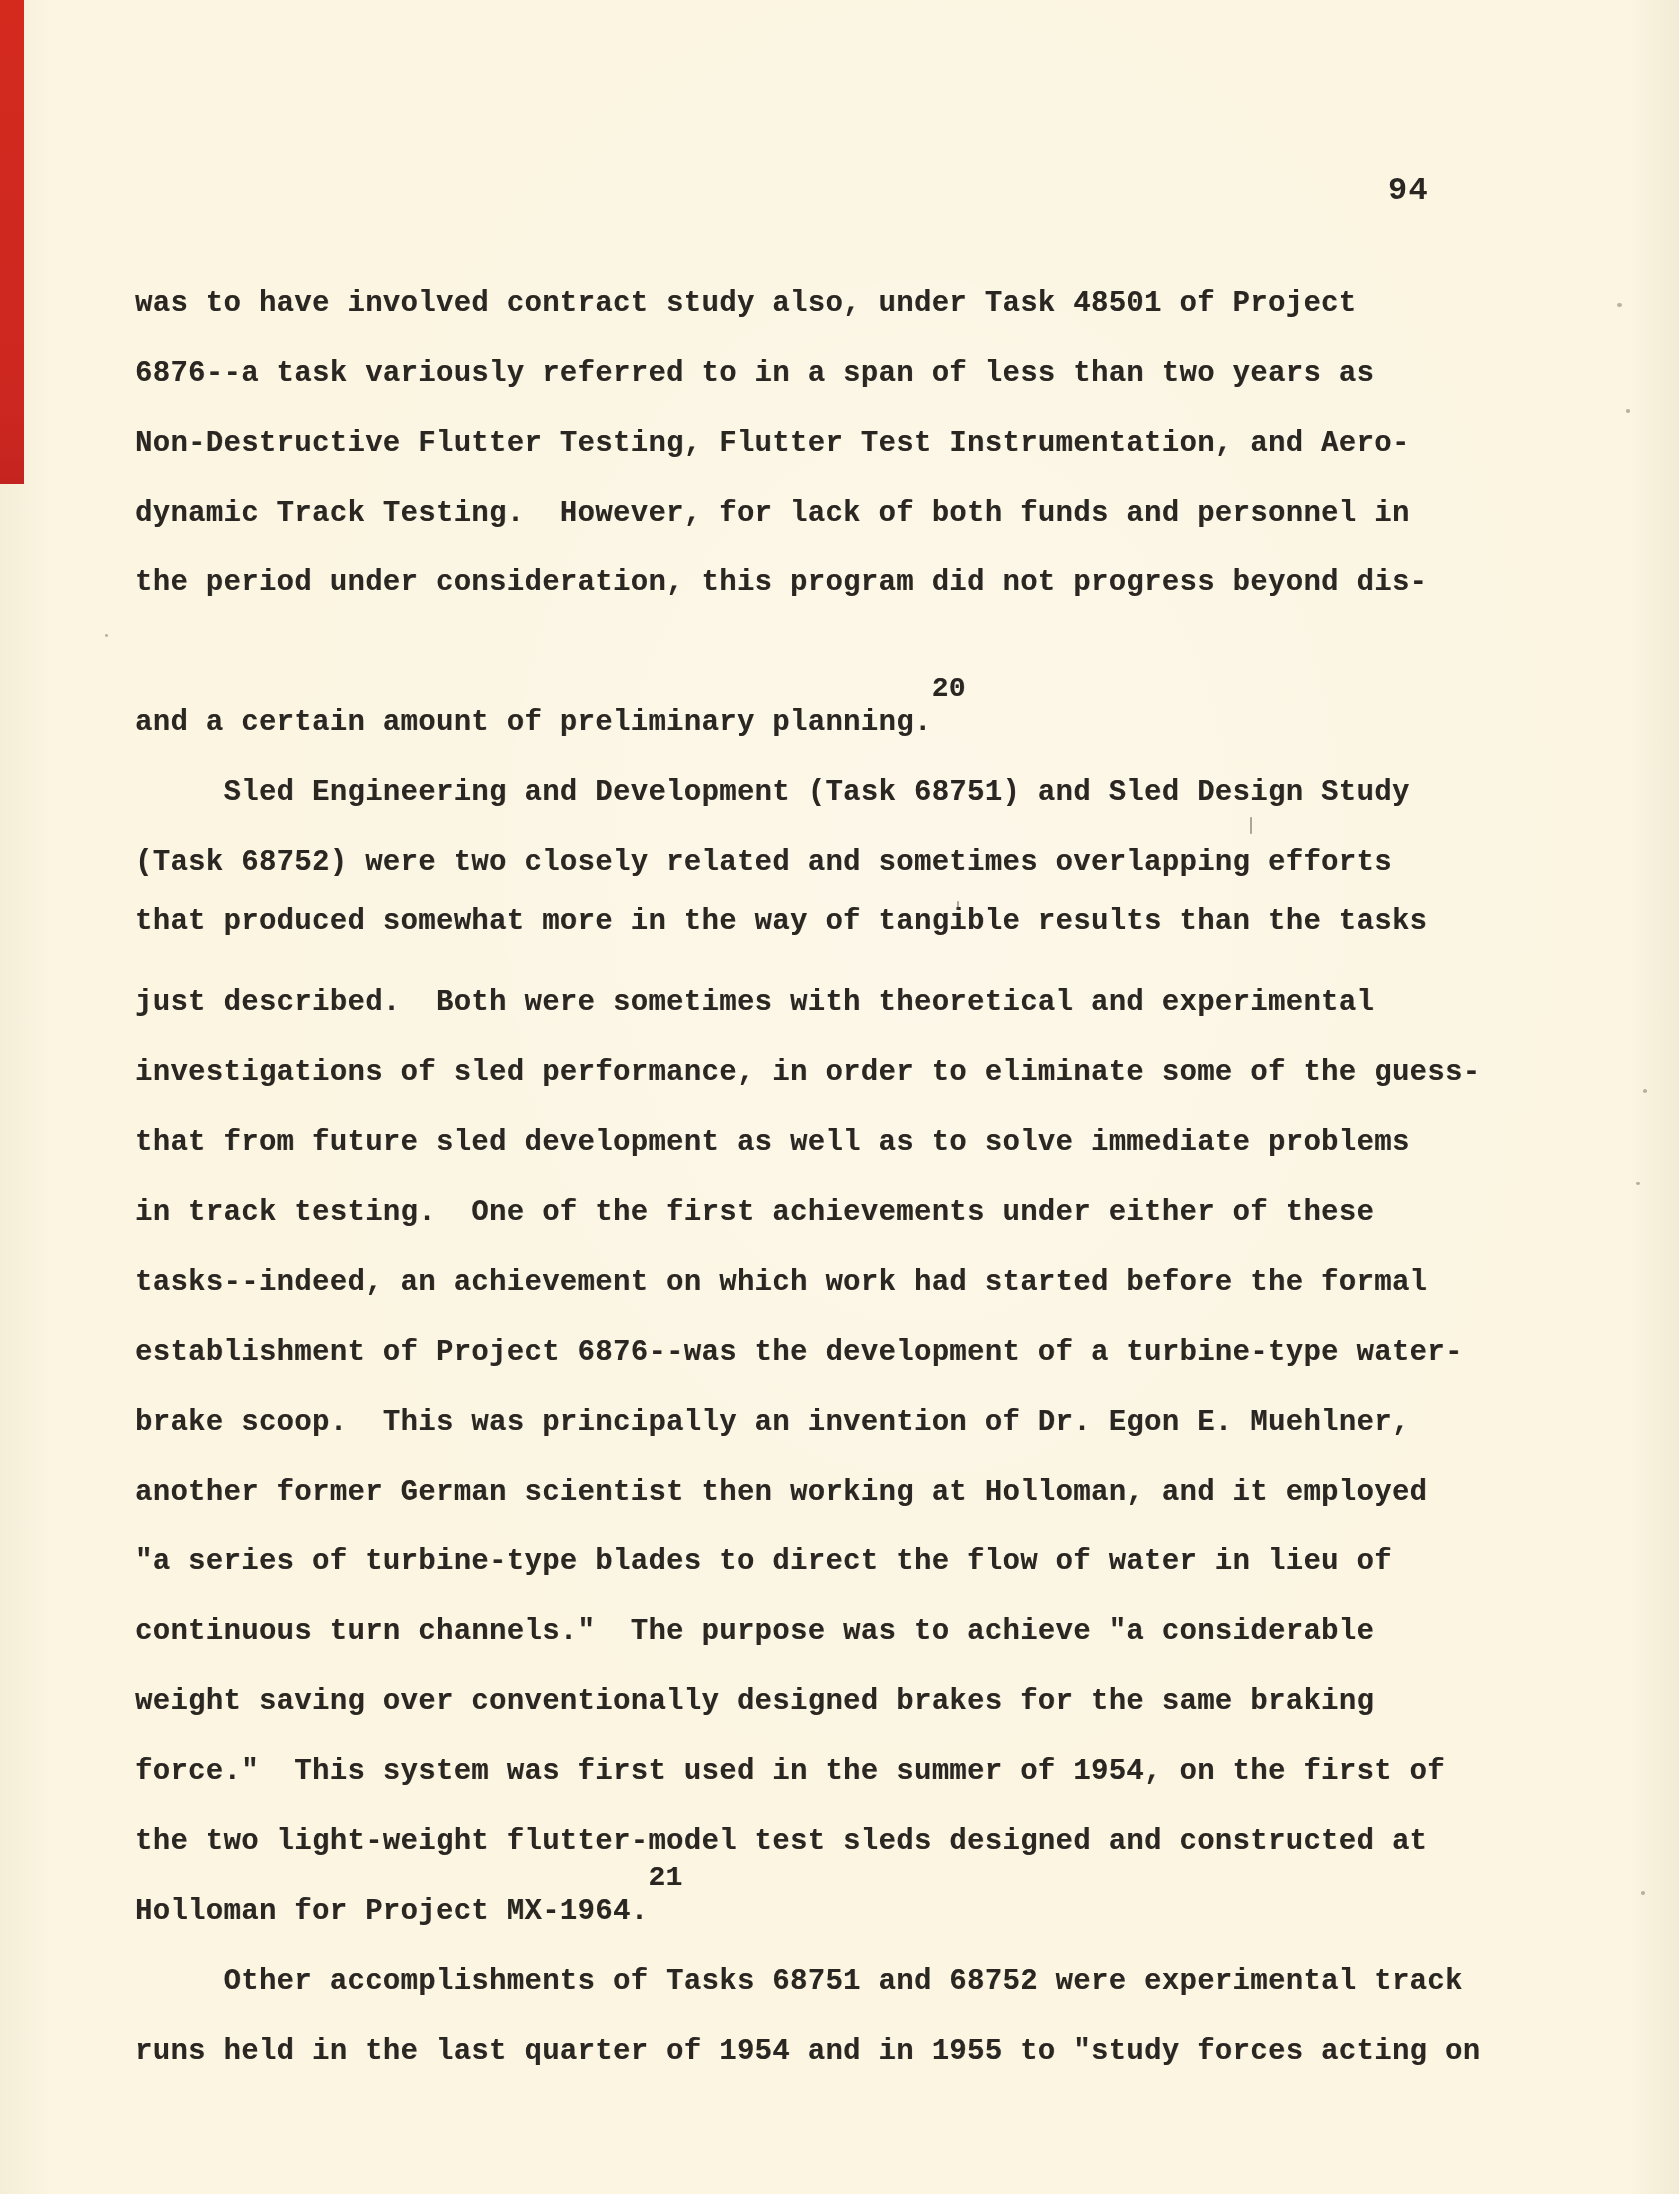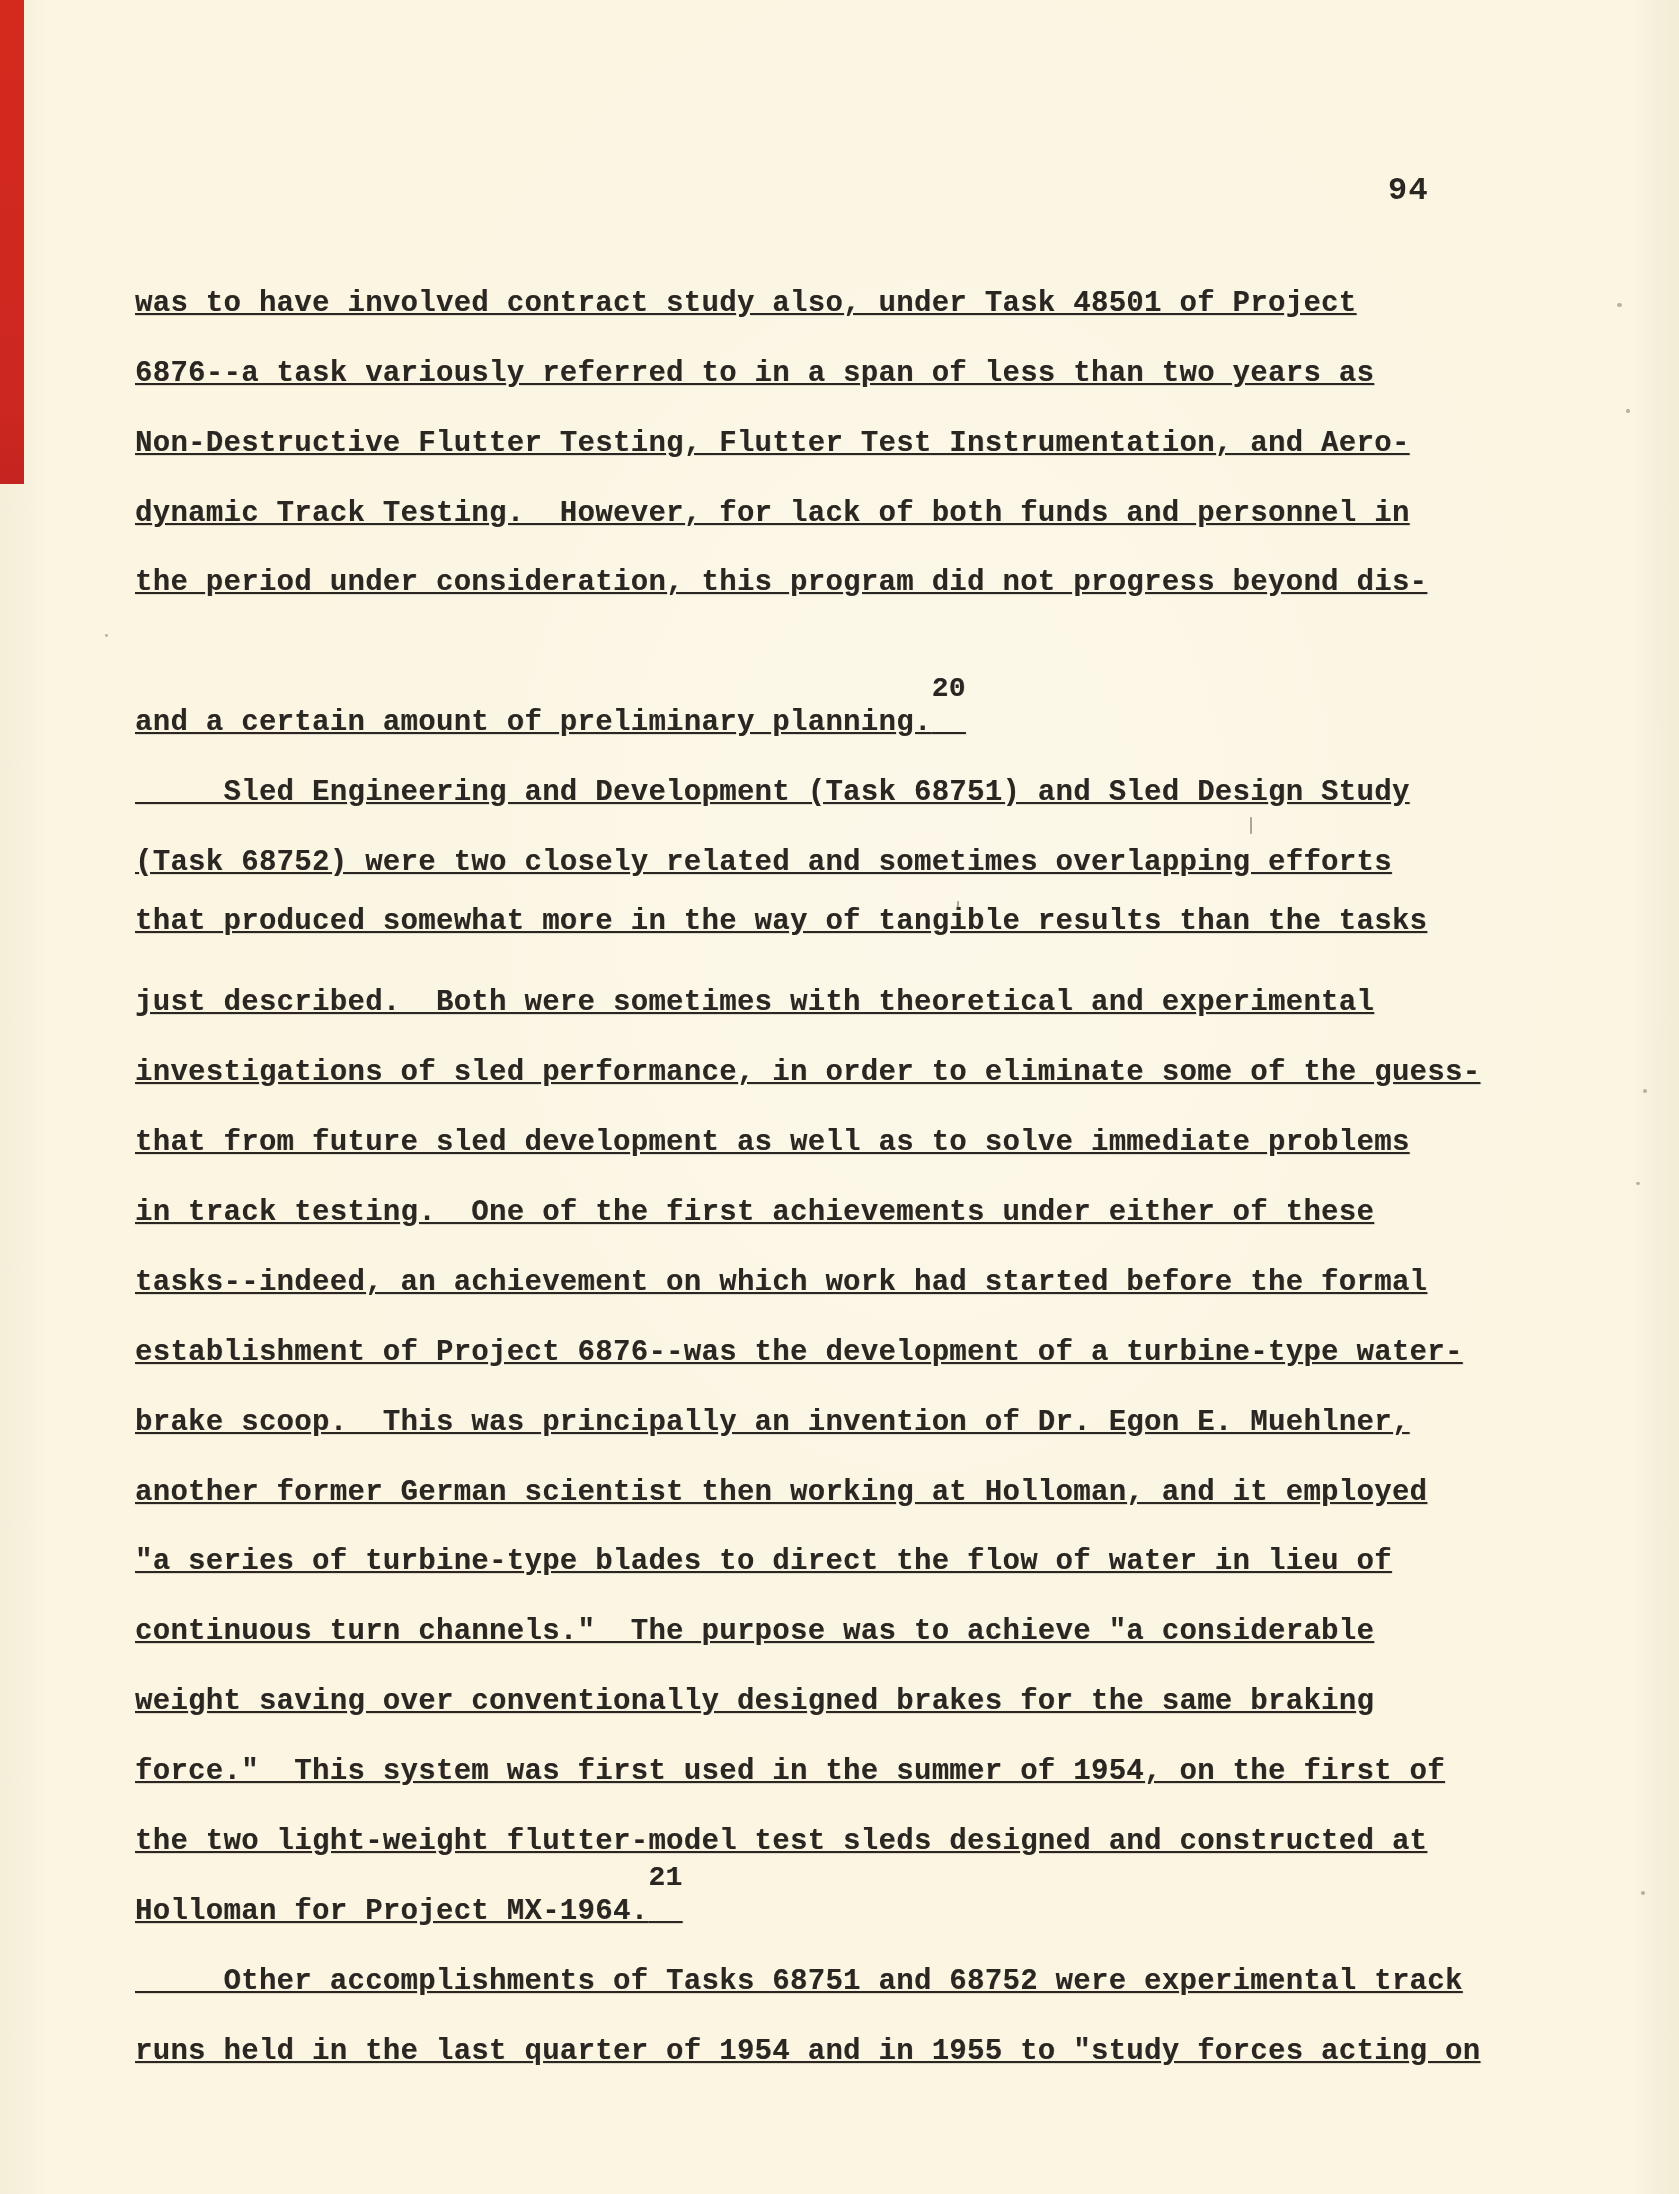--- a/index.html
+++ b/index.html
@@ -46,21 +46,20 @@
   .line {
     position: absolute;
     left: 135px;
     white-space: pre;
     font-size: 29px;
     font-weight: bold;
     line-height: 1;
     letter-spacing: 0.3px;
     color: #2a2622;
     text-shadow: 0.4px 0.4px 0 rgba(42,38,34,0.35);
-    text-decoration: underline;
   }
   .sup {
     position: relative;
     top: -34px;
     font-size: 28px;
   }
   .speck {
     position: absolute;
     background: #4a443c;
     opacity: 0.38;

